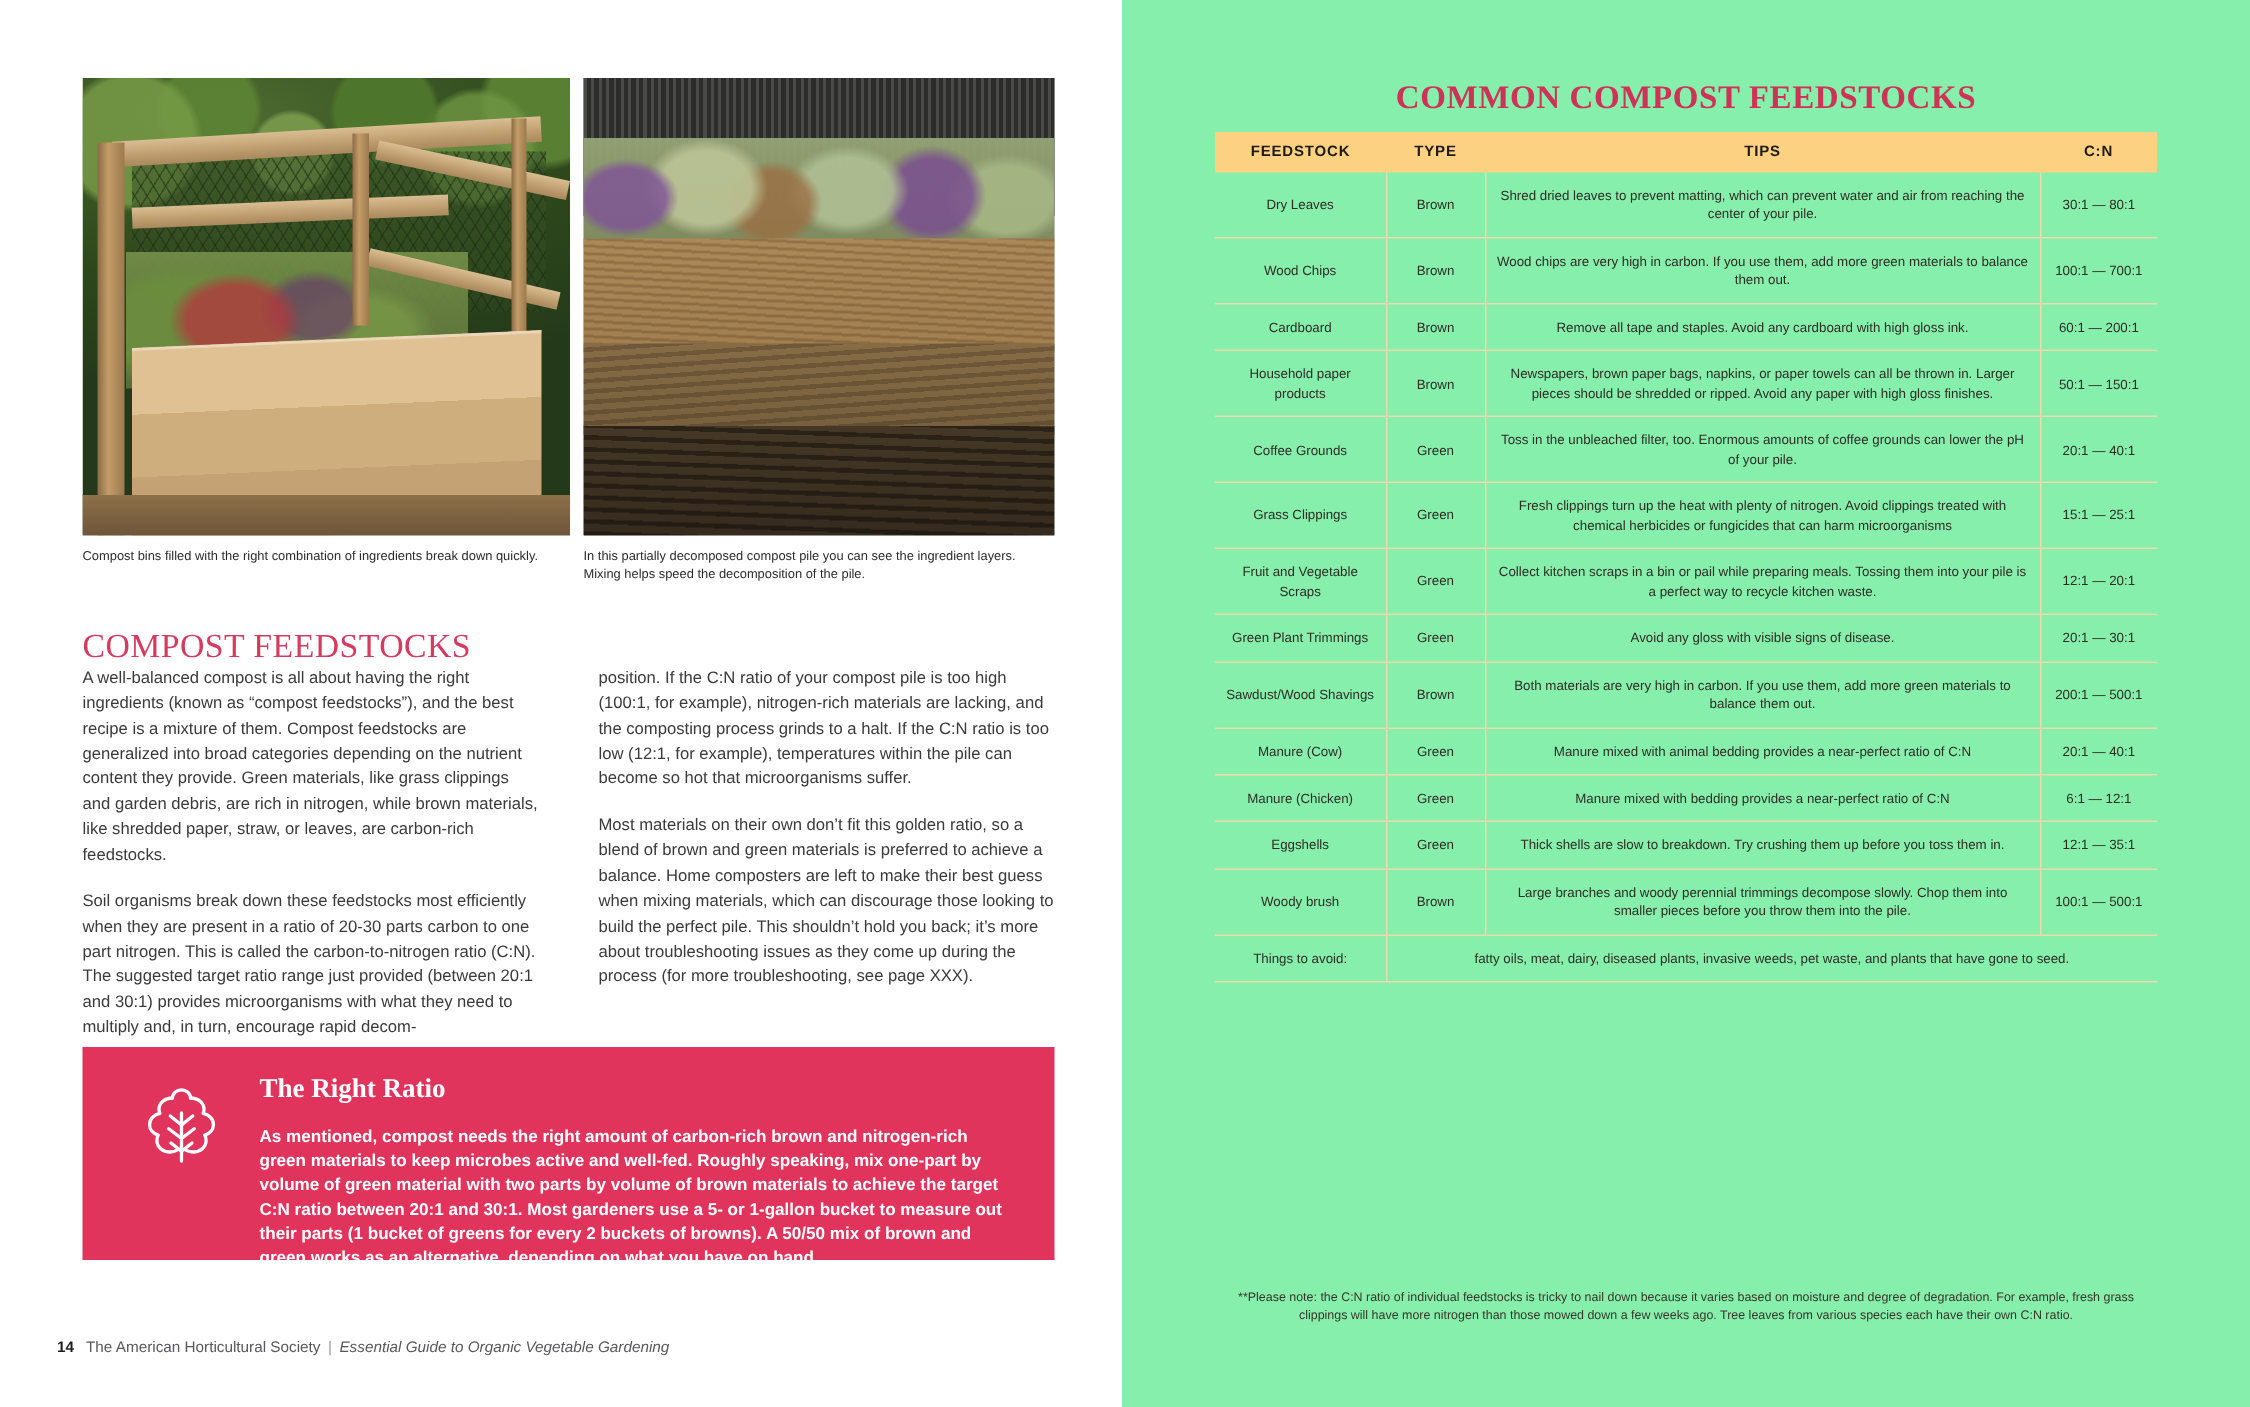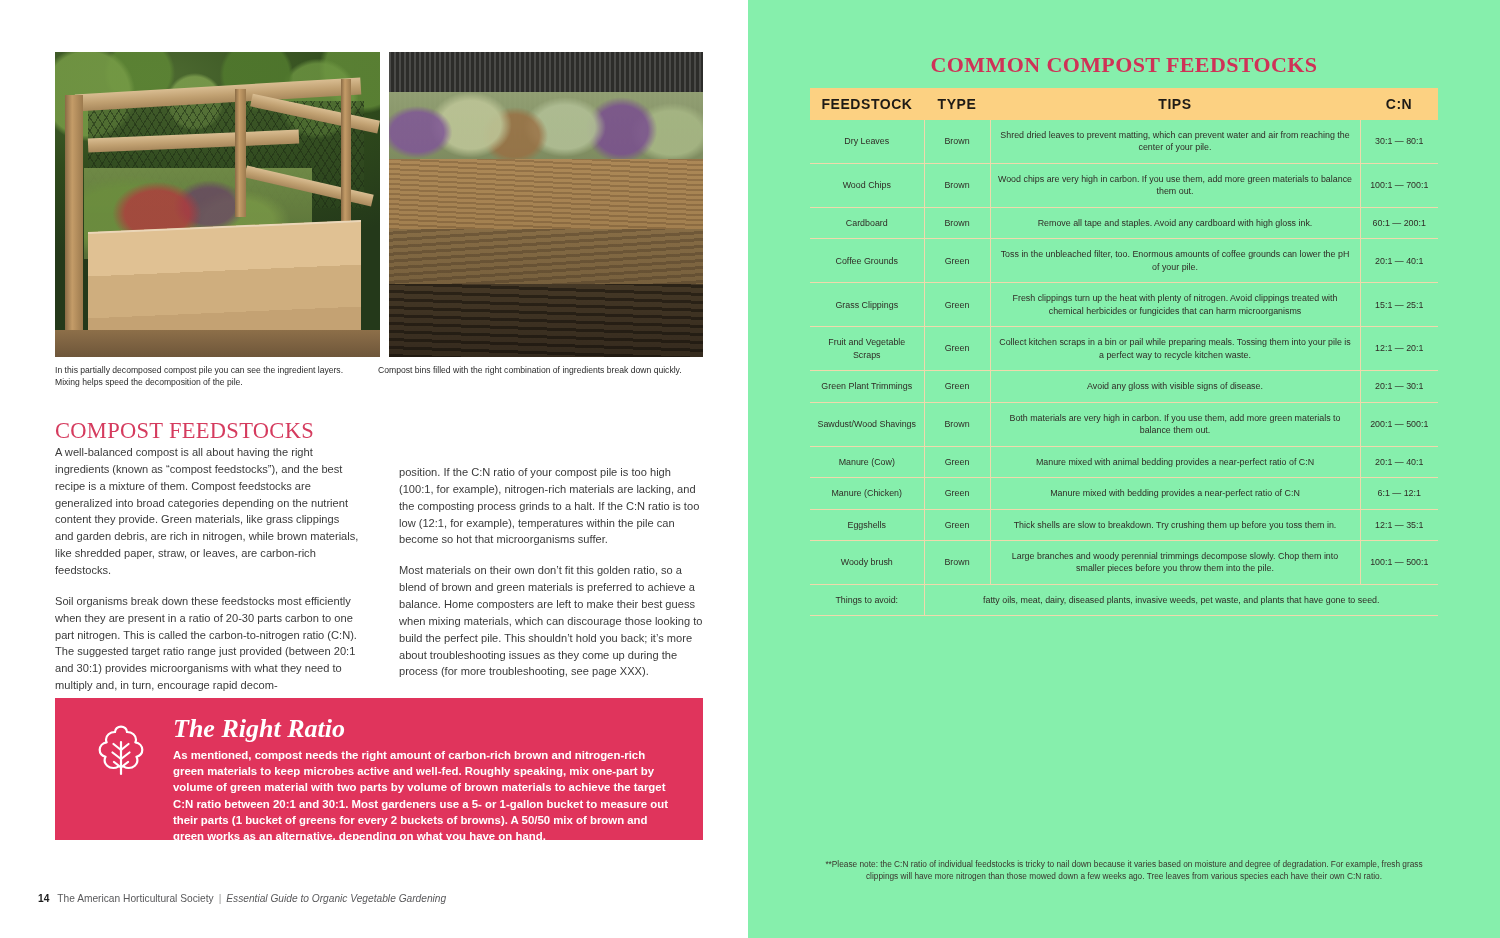--- a/index.html
+++ b/index.html
@@ -121,35 +121,35 @@
   }
   .body-cols {
     position:absolute; left:55px; top:444px; width:648px;
     display:flex; gap:40px;
   }
   .col { width: 310px; }
   .col p {
     font-size: 11.1px; line-height: 1.52; color: #3a3a3a;
     text-align: left; margin-bottom: 14px;
   }
-  .col-right { padding-top: 0px; margin-top: 20px; }
+  .col-right { padding-top: 0px; }
 
   .callout {
     position: absolute; left: 55px; top: 698px;
     width: 648px; height: 142px;
     background: #e0345c;
     display:flex; align-items:flex-start; gap: 4px;
     padding: 14px 24px 12px 18px;
   }
   .callout-icon { flex: 0 0 96px; display:flex; align-items:center; justify-content:center; padding-top:8px; }
   .callout-body { flex:1; padding-top: 4px; }
   .callout-title {
     font-family: "Liberation Serif", serif;
-    font-style: italic; font-weight: 700;
-    font-size: 26px; color: #ffffff; line-height:1; margin-bottom: 5px;
+    font-weight: 700;
+    font-size: 18px; color: #ffffff; line-height:1; margin-bottom: 16px;
   }
   .callout-text {
     font-size: 11.4px; line-height: 1.42; color:#ffffff; font-weight: 700;
   }
   .footer {
     position:absolute; left:38px; bottom:34px;
     font-size: 10.2px; color:#58585a;
   }
   .footer .pg { font-weight: 700; color:#1c1c1c; margin-right: 8px; }
   .footer .sep { margin: 0 5px; color:#9a9a9a; }
@@ -168,21 +168,21 @@
     font-size: 22px; letter-spacing: .4px;
     color:#cf3257; font-weight: 700;
   }
   table.feedstocks {
     position:absolute; left:62px; top:88px;
     width: 628px; border-collapse: collapse;
     table-layout: fixed;
   }
   table.feedstocks th {
     background:#fcd182;
-    font-size: 14px; font-weight: 700; color:#1e1b16;
+    font-size: 10px; font-weight: 700; color:#1e1b16;
     letter-spacing: .55px; padding: 8px 4px; text-align:center;
     border: none;
   }
   table.feedstocks td {
     font-size: 8.9px; color:#302c26; text-align:center;
     padding: 9px 6px; line-height: 1.4;
     border-bottom: 1px solid #f0d9ac;
     border-right: 1px solid #f0d9ac;
     vertical-align: middle;
   }
@@ -227,22 +227,22 @@
         <div class="pb-bg"></div>
         <div class="pb-fence"></div>
         <div class="pb-greens"></div>
         <div class="pb-brown"></div>
         <div class="pb-mid"></div>
         <div class="pb-dark"></div>
       </div>
     </div>
 
     <div class="caption-row">
+      <div class="caption cap-a">Compost bins filled with the right combination of ingredients break down quickly.</div>
       <div class="caption cap-b">In this partially decomposed compost pile you can see the ingredient layers. Mixing helps speed the decomposition of the pile.</div>
-      <div class="caption cap-a">Compost bins filled with the right combination of ingredients break down quickly.</div>
     </div>
 
     <div class="section-title">COMPOST FEEDSTOCKS</div>
 
     <div class="body-cols">
       <div class="col col-left">
         <p>A well-balanced compost is all about having the right ingredients (known as “compost feedstocks”), and the best recipe is a mixture of them. Compost feedstocks are generalized into broad categories depending on the nutrient content they provide. Green materials, like grass clippings and garden debris, are rich in nitrogen, while brown materials, like shredded paper, straw, or leaves, are carbon-rich feedstocks.</p>
         <p>Soil organisms break down these feedstocks most efficiently when they are present in a ratio of 20-30 parts carbon to one part nitrogen. This is called the carbon-to-nitrogen ratio (C:N). The suggested target ratio range just provided (between 20:1 and 30:1) provides microorganisms with what they need to multiply and, in turn, encourage rapid decom-</p>
       </div>
       <div class="col col-right">
@@ -308,20 +308,26 @@
           <td class="tips">Wood chips are very high in carbon. If you use them, add more green materials to balance them out.</td>
           <td>100:1 — 700:1</td>
         </tr>
         <tr>
           <td>Cardboard</td>
           <td>Brown</td>
           <td class="tips">Remove all tape and staples. Avoid any cardboard with high gloss ink.</td>
           <td>60:1 — 200:1</td>
         </tr>
         <tr>
+          <td>Household paper products</td>
+          <td>Brown</td>
+          <td class="tips">Newspapers, brown paper bags, napkins, or paper towels can all be thrown in. Larger pieces should be shredded or ripped. Avoid any paper with high gloss finishes.</td>
+          <td>50:1 — 150:1</td>
+        </tr>
+        <tr>
           <td>Coffee Grounds</td>
           <td>Green</td>
           <td class="tips">Toss in the unbleached filter, too. Enormous amounts of coffee grounds can lower the pH of your pile.</td>
           <td>20:1 — 40:1</td>
         </tr>
         <tr>
           <td>Grass Clippings</td>
           <td>Green</td>
           <td class="tips">Fresh clippings turn up the heat with plenty of nitrogen. Avoid clippings treated with chemical herbicides or fungicides that can harm microorganisms</td>
           <td>15:1 — 25:1</td>

